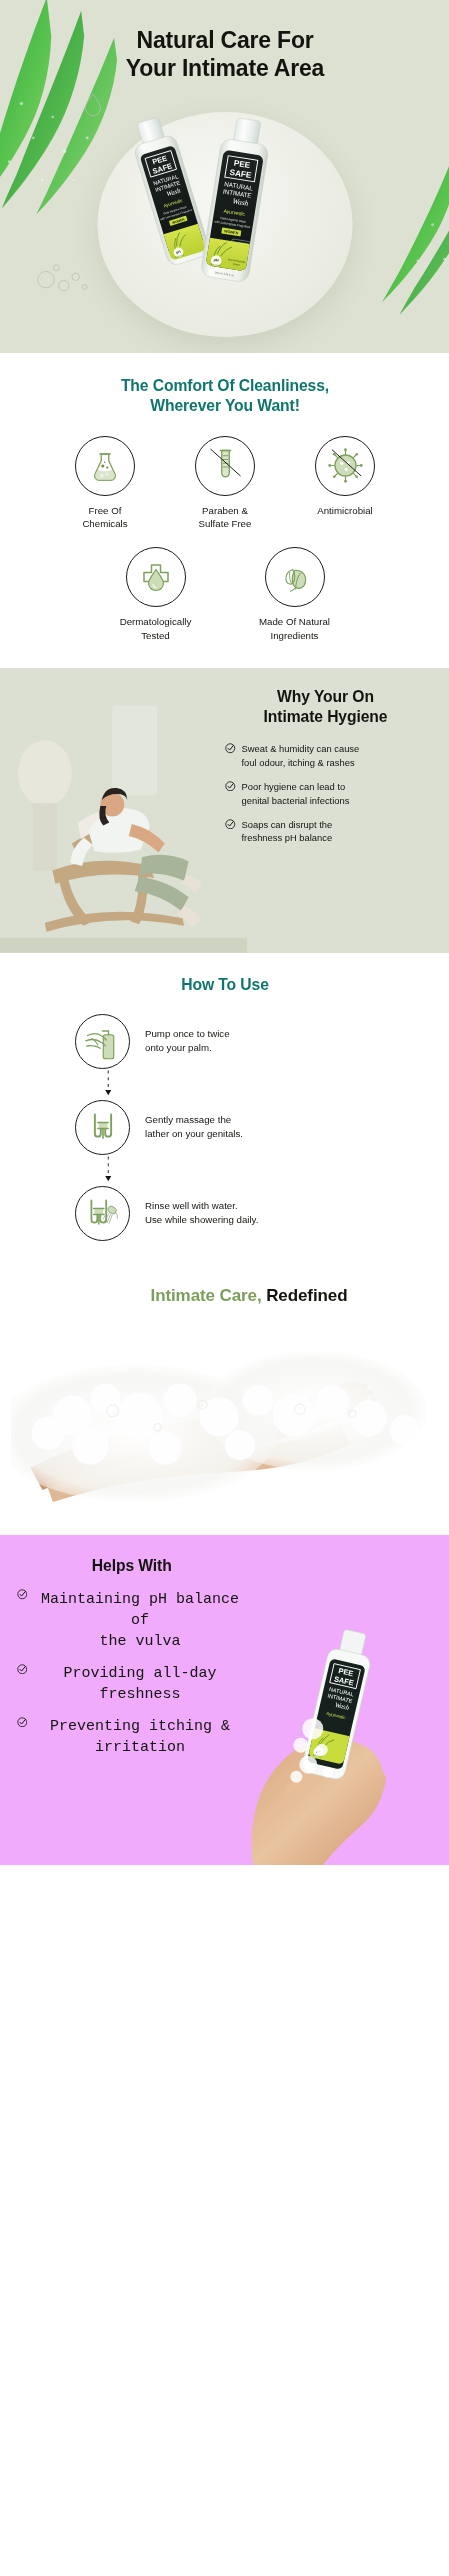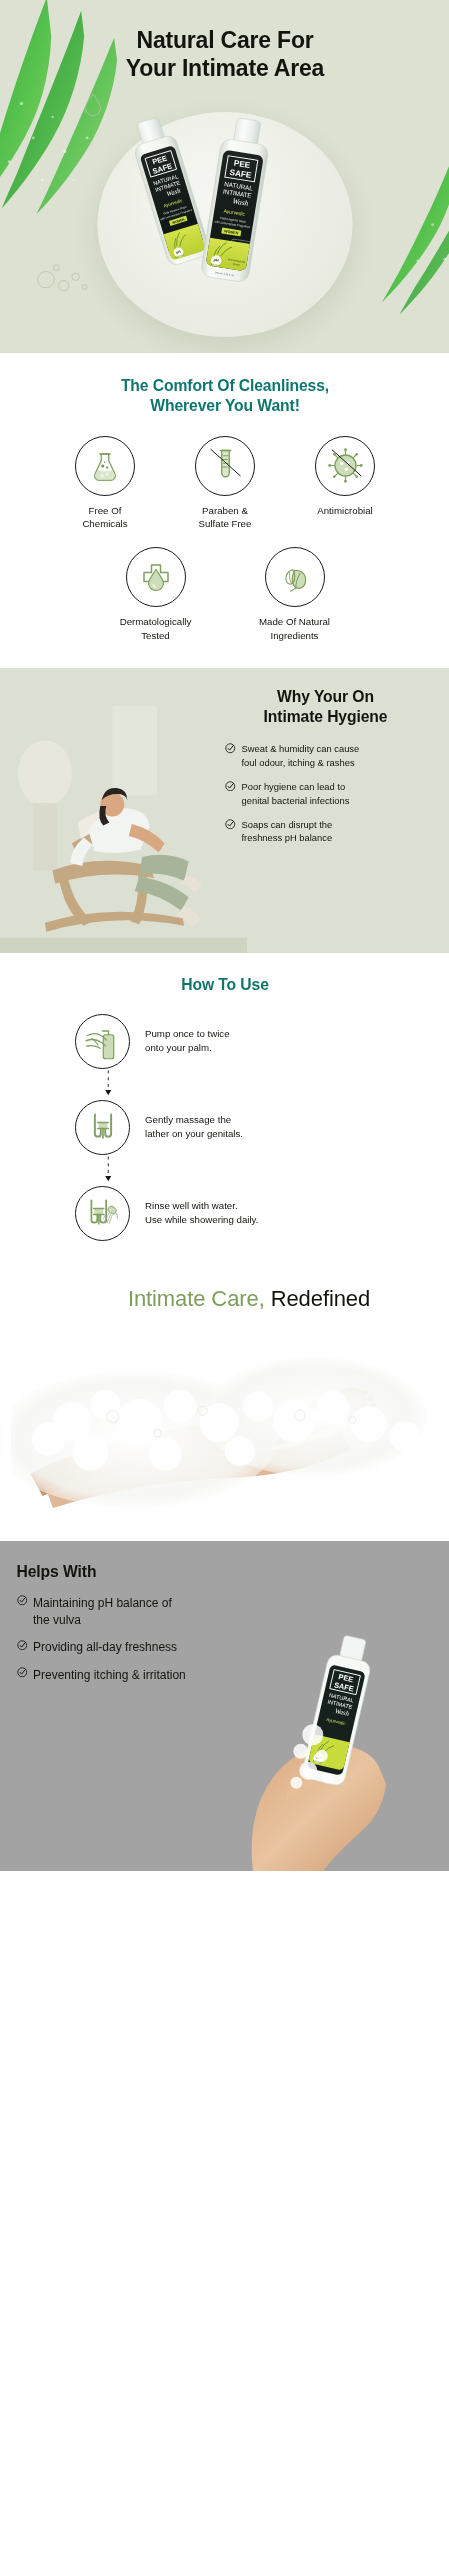--- a/index.html
+++ b/index.html
@@ -135,51 +135,52 @@
     border-radius: 50%;
     display: flex; align-items: center; justify-content: center;
     background: #fff;
   }
   .step-text { font-size: 9.7px; line-height: 1.45; color: #14140f; }
   .connector { height: 31px; display: flex; align-items: center; padding-left: 28px; }
 
   
   .redefined { background: #fff; padding: 19.5px 0 15px; text-align: center; }
   .redefined .t {
-    font-size: 22px;
-    font-weight: 400;
+    font-size: 17px;
+    font-weight: 700;
     letter-spacing: -0.1px;
     margin-left: 48px;
   }
   .t .green { color: #7d9e5b; }
   .t .dark { color: #14140f; }
   .legs-band {
     position: relative;
     height: 214px;
     background: #ffffff;
     overflow: hidden;
   }
 
   
   .helps {
     position: relative;
     height: 330px;
-    background: #a3a3a3;
+    background: #f0abfc;
     overflow: hidden;
+    text-align: center;
   }
   .helps-copy { position: relative; z-index: 3; padding: 22.5px 0 0 16.5px; width: 247px; }
   .helps-title {
     font-size: 15.7px;
     font-weight: 700;
     letter-spacing: -0.1px;
     color: #14140f;
     margin-bottom: 13.5px;
   }
   .helps .bullet { padding-left: 0; margin-bottom: 10.5px; }
-  .helps .bullet-text { font-size: 12px; }
+  .helps .bullet-text { font-size: 15px; font-family: Liberation Mono, monospace; }
   .hand-art { position: absolute; right: -4.5px; bottom: 0; z-index: 2; }
 </style>
 </head>
 <body>
 
 <div class="page">
 
   <section class="hero">
 
     <svg class="aloe aloe-left" width="172" height="240" viewBox="0 0 230 320">

